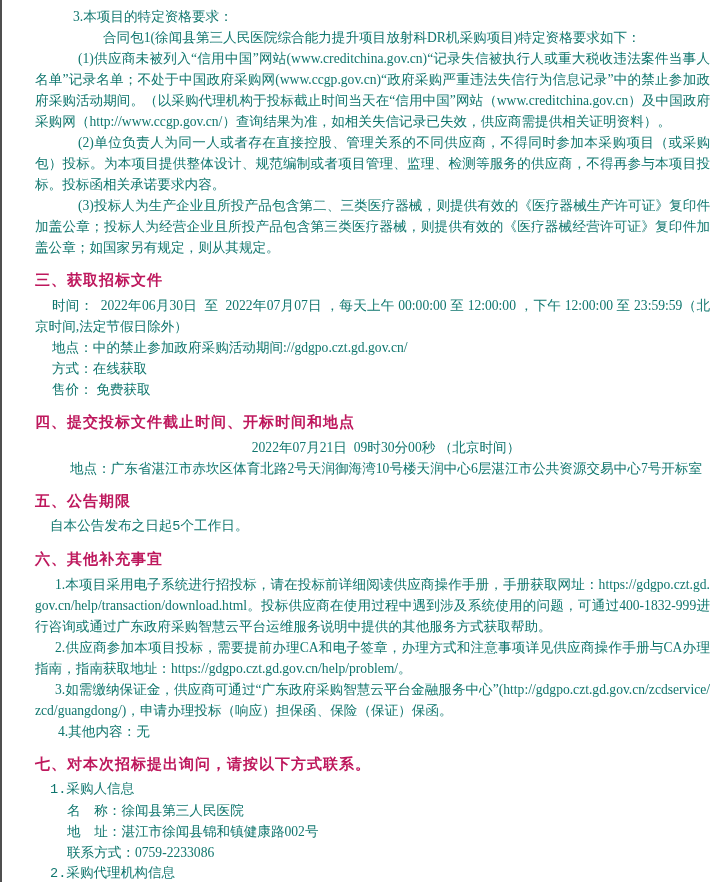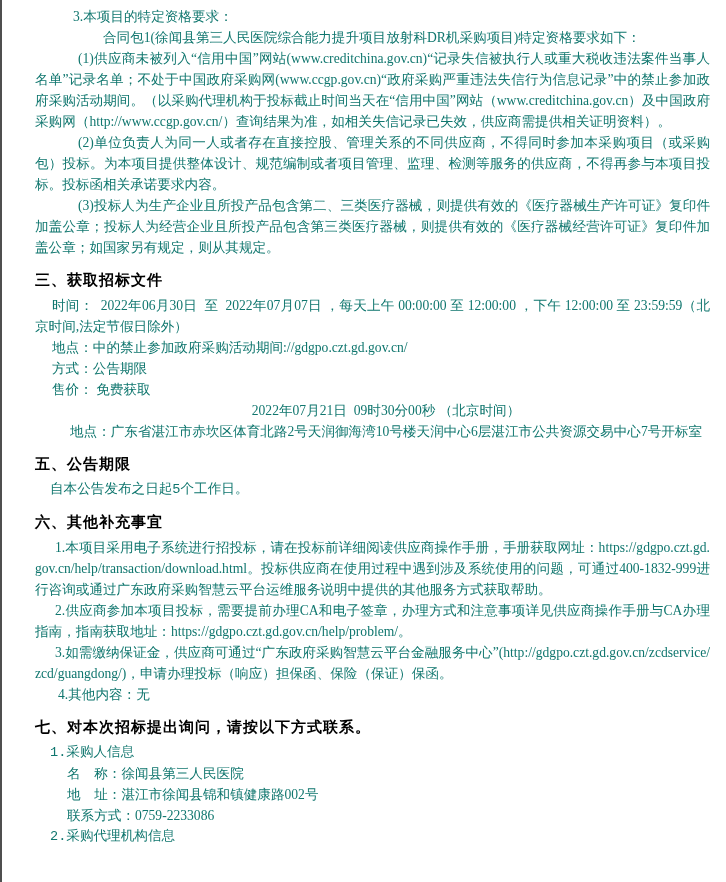--- a/index.html
+++ b/index.html
@@ -35,21 +35,21 @@
   .para {
     text-align: justify;
     word-break: break-all;
   }
   .sec-heading {
     margin: 12px 0 5px 0;
     font-size: 15px;
     line-height: 20px;
     font-weight: bold;
     letter-spacing: 1px;
-    color: #000000;
+    color: #be185d;
     font-family: Liberation Serif, serif;
   }
   .ind-38 { text-indent: 38px; }
   .ind-68 { text-indent: 68px; }
   .ind-43 { text-indent: 43px; }
   .ind-17 { text-indent: 17px; }
   .ind-27 { text-indent: 27px; text-align: center; }
   .ind-15 { text-indent: 15px; font-family: Liberation Mono, monospace; }
   .ind-20 { text-indent: 20px; font-family: Liberation Serif, serif; }
   .ind-23 { text-indent: 23px; }
@@ -64,23 +64,24 @@
 
   <p class="para ind-38">3.本项目的特定资格要求：</p>
   <p class="para ind-68">合同包1(徐闻县第三人民医院综合能力提升项目放射科DR机采购项目)特定资格要求如下：</p>
   <p class="para ind-43">(1)供应商未被列入“信用中国”网站(www.creditchina.gov.cn)“记录失信被执行人或重大税收违法案件当事人名单”记录名单；不处于中国政府采购网(www.ccgp.gov.cn)“政府采购严重违法失信行为信息记录”中的禁止参加政府采购活动期间。（以采购代理机构于投标截止时间当天在“信用中国”网站（www.creditchina.gov.cn）及中国政府采购网（http://www.ccgp.gov.cn/）查询结果为准，如相关失信记录已失效，供应商需提供相关证明资料）。</p>
   <p class="para ind-43">(2)单位负责人为同一人或者存在直接控股、管理关系的不同供应商，不得同时参加本采购项目（或采购包）投标。为本项目提供整体设计、规范编制或者项目管理、监理、检测等服务的供应商，不得再参与本项目投标。投标函相关承诺要求内容。</p>
   <p class="para ind-43">(3)投标人为生产企业且所投产品包含第二、三类医疗器械，则提供有效的《医疗器械生产许可证》复印件加盖公章；投标人为经营企业且所投产品包含第三类医疗器械，则提供有效的《医疗器械经营许可证》复印件加盖公章；如国家另有规定，则从其规定。</p>
 
   <h2 class="sec-heading">三、获取招标文件</h2>
   <p class="para ind-17">时间：  2022年06月30日  至  2022年07月07日 ，每天上午 00:00:00 至 12:00:00 ，下午 12:00:00 至 23:59:59（北京时间,法定节假日除外）</p>
   <p class="info ind-17">地点：中的禁止参加政府采购活动期间://gdgpo.czt.gd.gov.cn/</p>
-  <p class="info ind-17">方式：公告期限</p>
+  <p class="info ind-17">方式：在线获取</p>
   <p class="info ind-17">售价： 免费获取</p>
 
+  <h2 class="sec-heading">四、提交投标文件截止时间、开标时间和地点</h2>
   <p class="info ind-27">2022年07月21日  09时30分00秒 （北京时间）</p>
   <p class="para ind-27">地点：广东省湛江市赤坎区体育北路2号天润御海湾10号楼天润中心6层湛江市公共资源交易中心7号开标室</p>
 
   <h2 class="sec-heading">五、公告期限</h2>
   <p class="info ind-15">自本公告发布之日起5个工作日。</p>
 
   <h2 class="sec-heading">六、其他补充事宜</h2>
   <p class="para ind-20">1.本项目采用电子系统进行招投标，请在投标前详细阅读供应商操作手册，手册获取网址：https://gdgpo.czt.gd.gov.cn/help/transaction/download.html。投标供应商在使用过程中遇到涉及系统使用的问题，可通过400-1832-999进行咨询或通过广东政府采购智慧云平台运维服务说明中提供的其他服务方式获取帮助。</p>
   <p class="para ind-20">2.供应商参加本项目投标，需要提前办理CA和电子签章，办理方式和注意事项详见供应商操作手册与CA办理指南，指南获取地址：https://gdgpo.czt.gd.gov.cn/help/problem/。</p>
   <p class="para ind-20">3.如需缴纳保证金，供应商可通过“广东政府采购智慧云平台金融服务中心”(http://gdgpo.czt.gd.gov.cn/zcdservice/zcd/guangdong/)，申请办理投标（响应）担保函、保险（保证）保函。</p>

